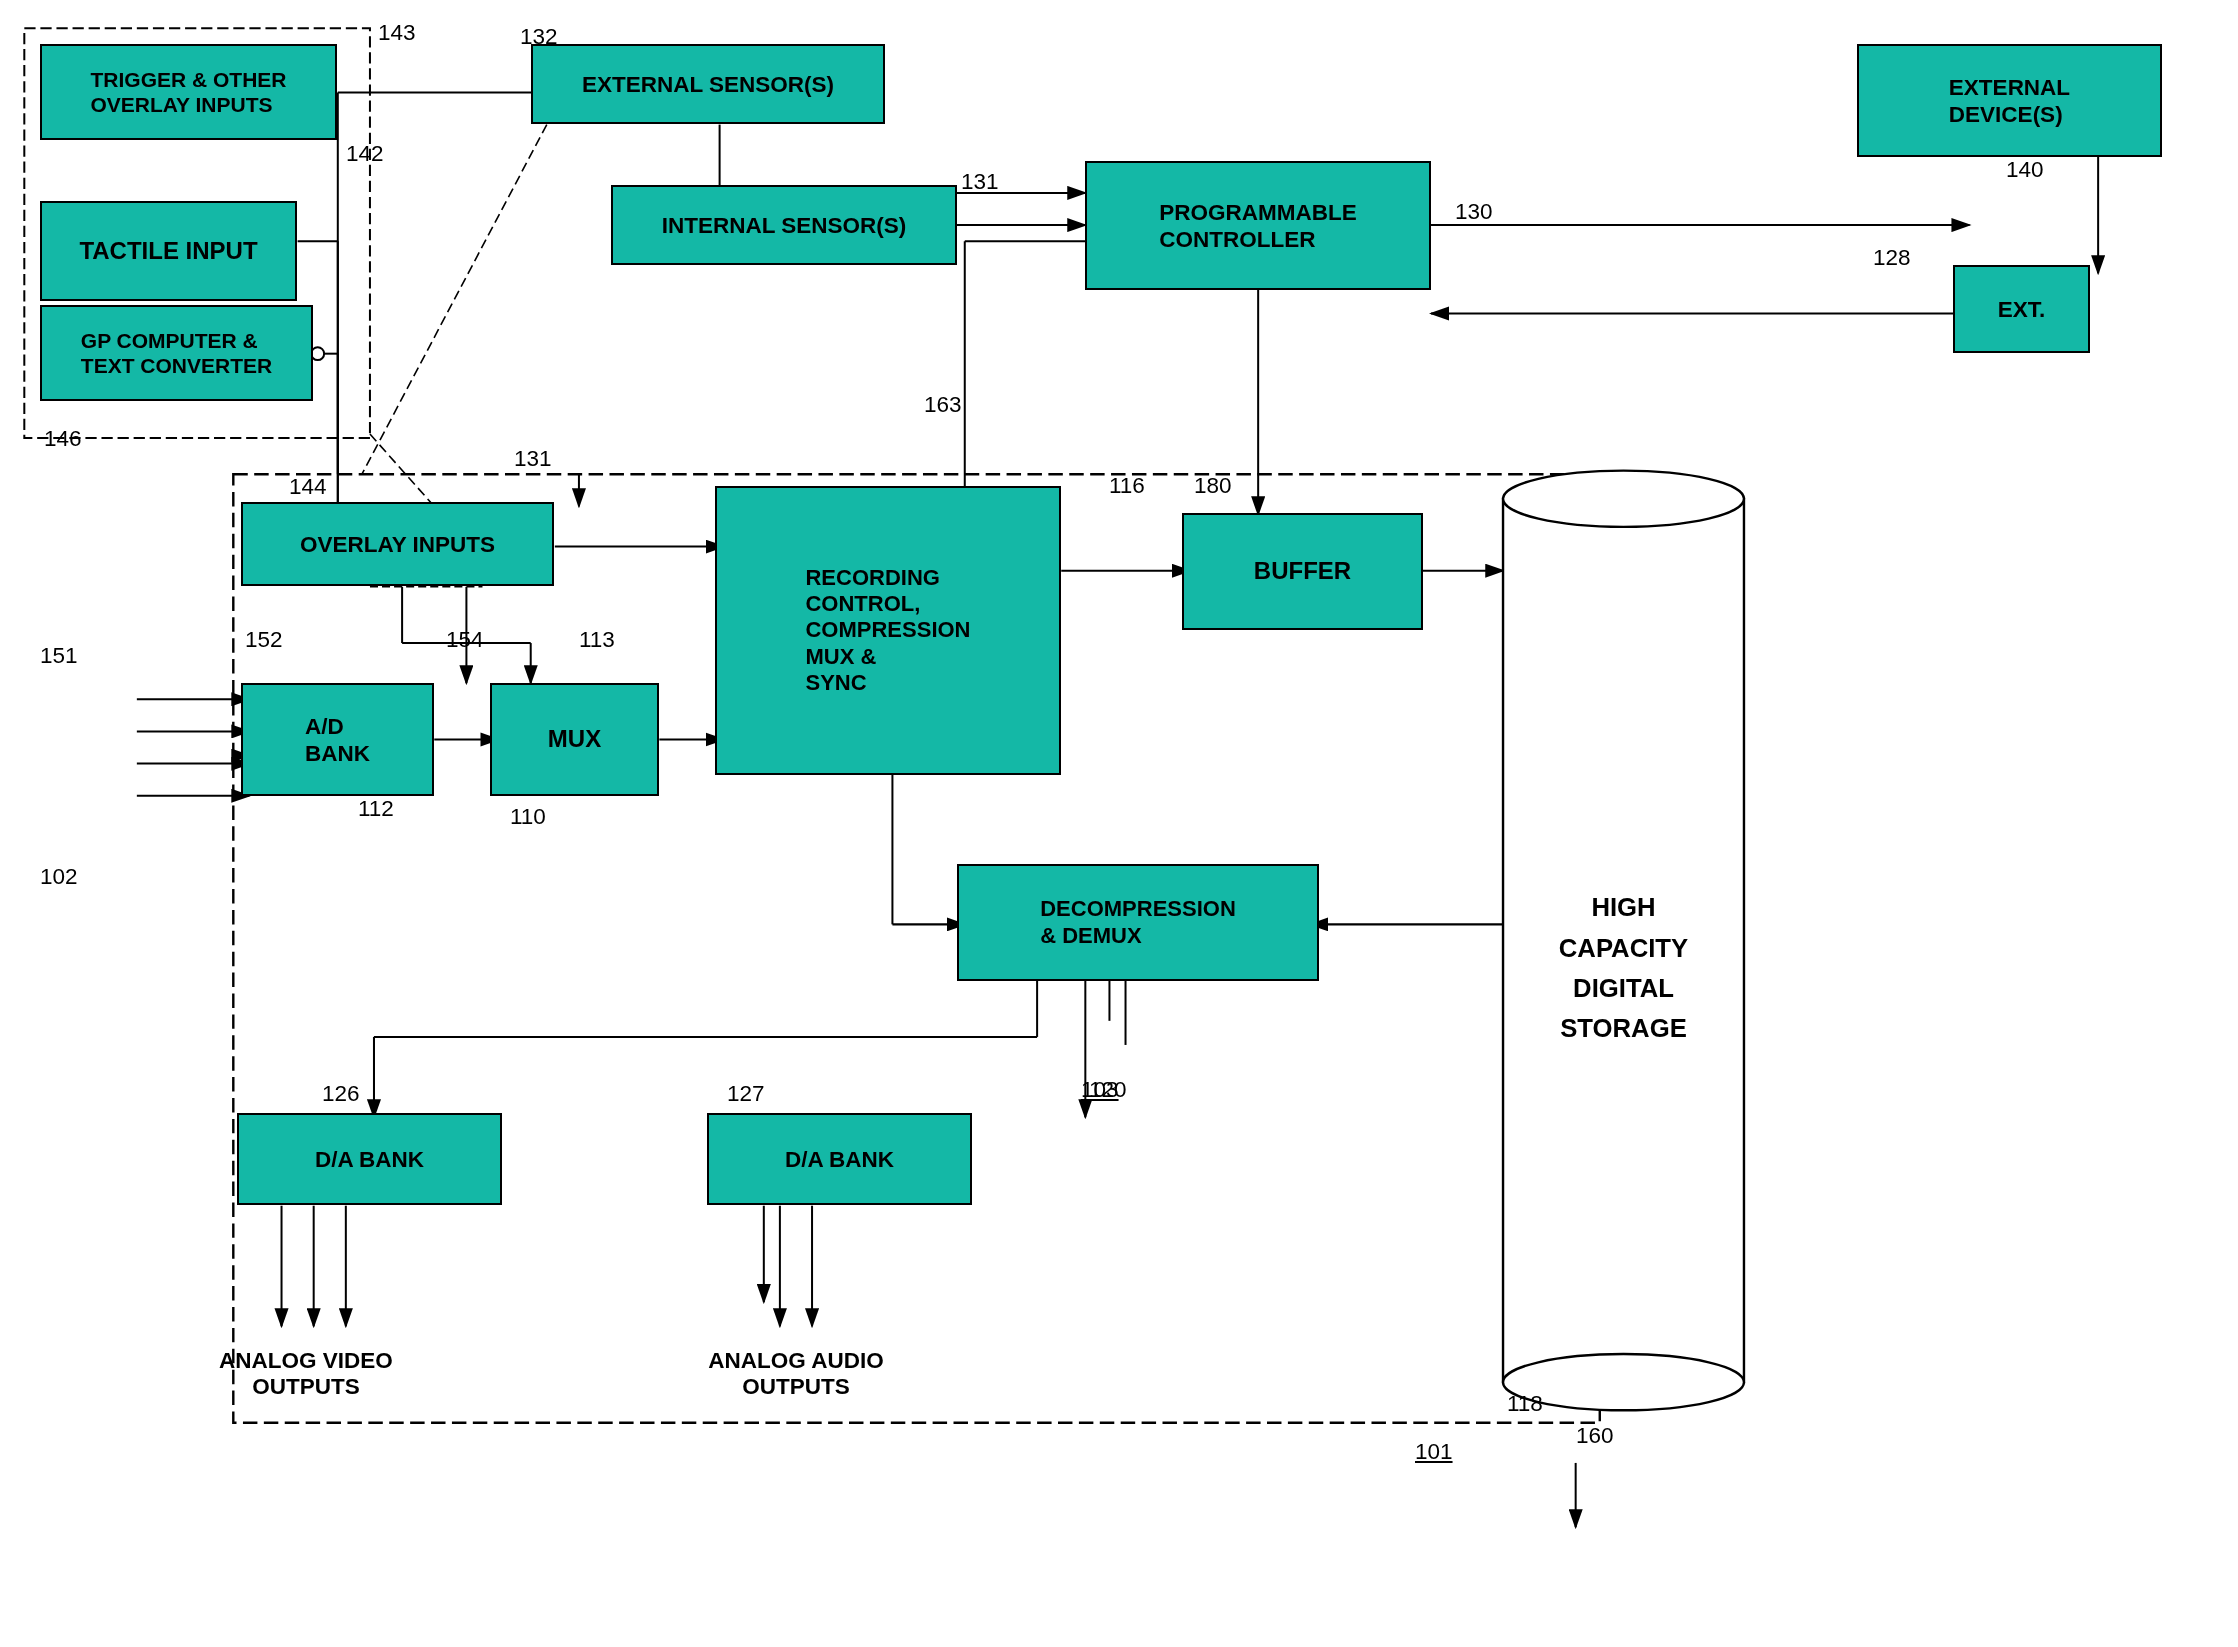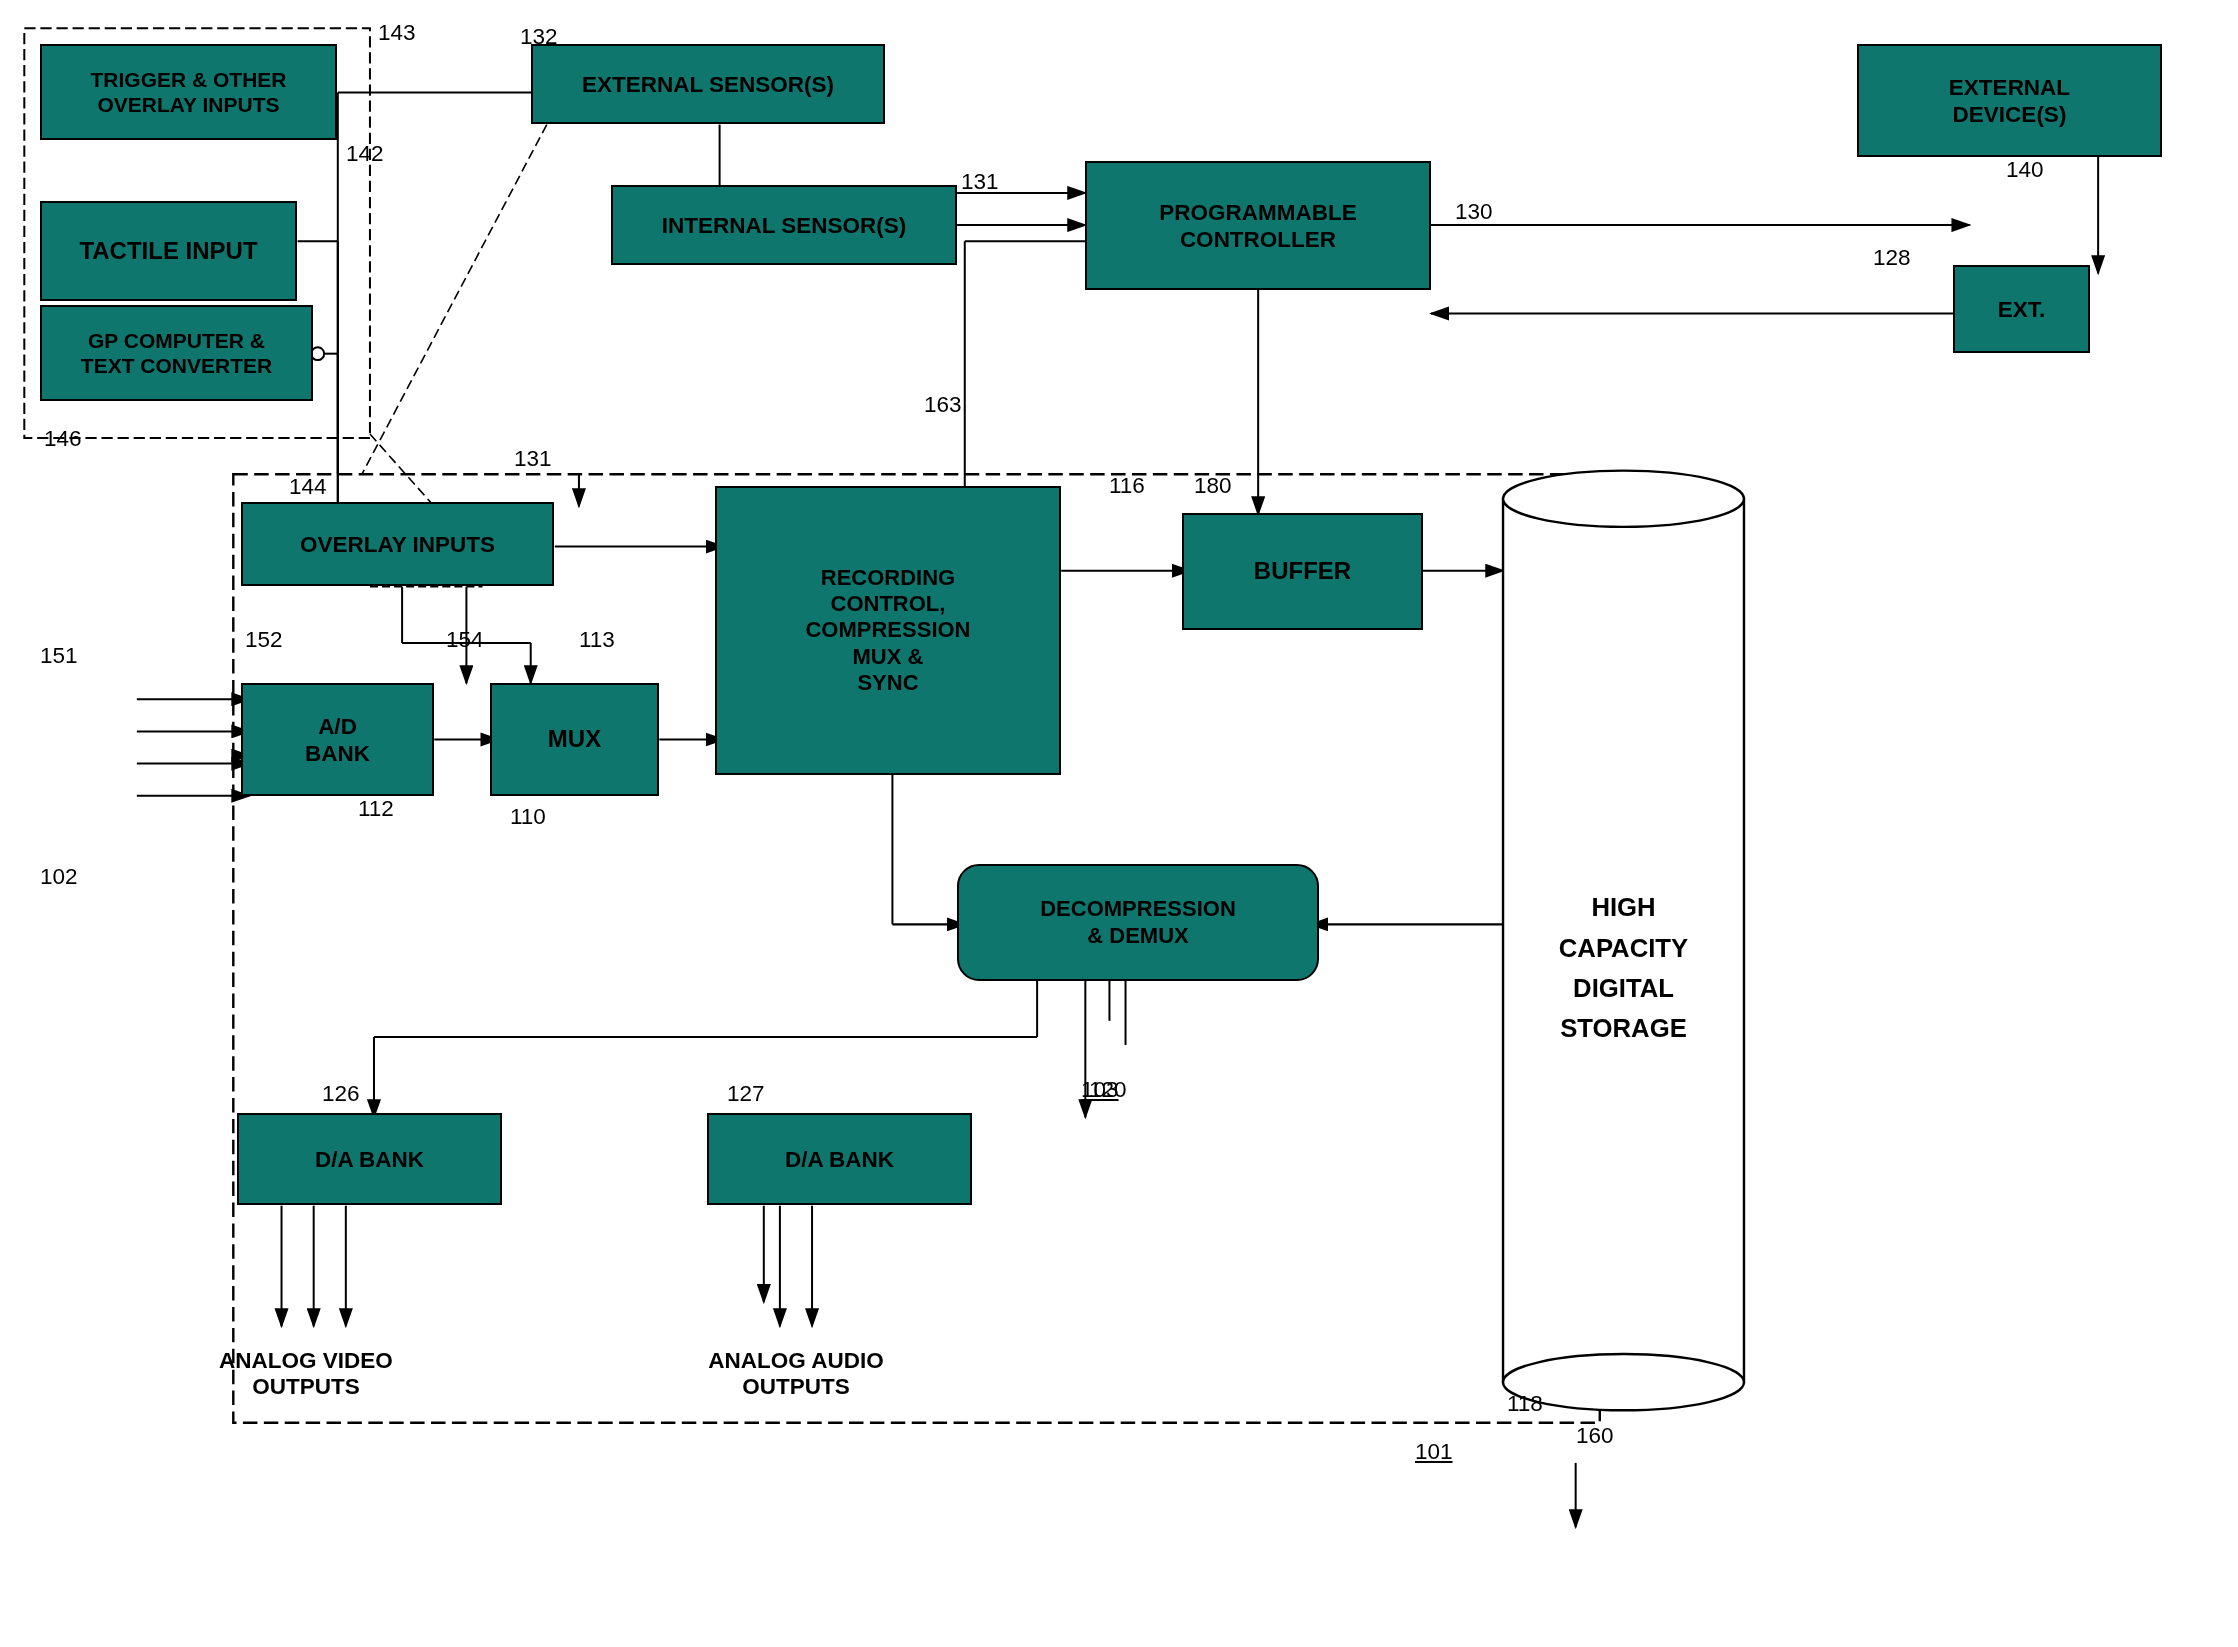--- a/index.html
+++ b/index.html
@@ -13,25 +13,24 @@
     }
     .diagram {
       position: relative;
       width: 2239px;
       height: 1647px;
       background: #fff;
     }
     .box {
       position: absolute;
       border: 2.4px solid #000;
-      background: #0f766e;
+      background: #14b8a6;
       display: flex;
       align-items: center;
       justify-content: center;
-      text-align: center;
       font-size: 22.5px;
       font-weight: bold;
       font-family: Arial, sans-serif;
       line-height: 1.2;
       padding: 23px;
     }
     .label {
       position: absolute;
       font-size: 22.5px;
       font-family: Arial, sans-serif;
@@ -201,21 +200,21 @@
   </div>
 
   <div class="box" style="left:715px; top:486px; width:346px; height:289px; font-size:22px;">
     RECORDING<br>CONTROL,<br>COMPRESSION<br>MUX &amp;<br>SYNC
   </div>
 
   <div class="box" style="left:1182px; top:513px; width:241px; height:117px; font-size:24px;">
     BUFFER
   </div>
 
-  <div class="box" style="left:957px; top:864px; width:362px; height:117px; font-size:22px;border-radius:22px;">
+  <div class="box" style="left:957px; top:864px; width:362px; height:117px; font-size:22px;">
     DECOMPRESSION<br>&amp; DEMUX
   </div>
 
   <div class="box" style="left:237px; top:1113px; width:265px; height:92px; font-size:22.5px;">
     D/A BANK
   </div>
 
   <div class="box" style="left:707px; top:1113px; width:265px; height:92px; font-size:22.5px;">
     D/A BANK
   </div>

